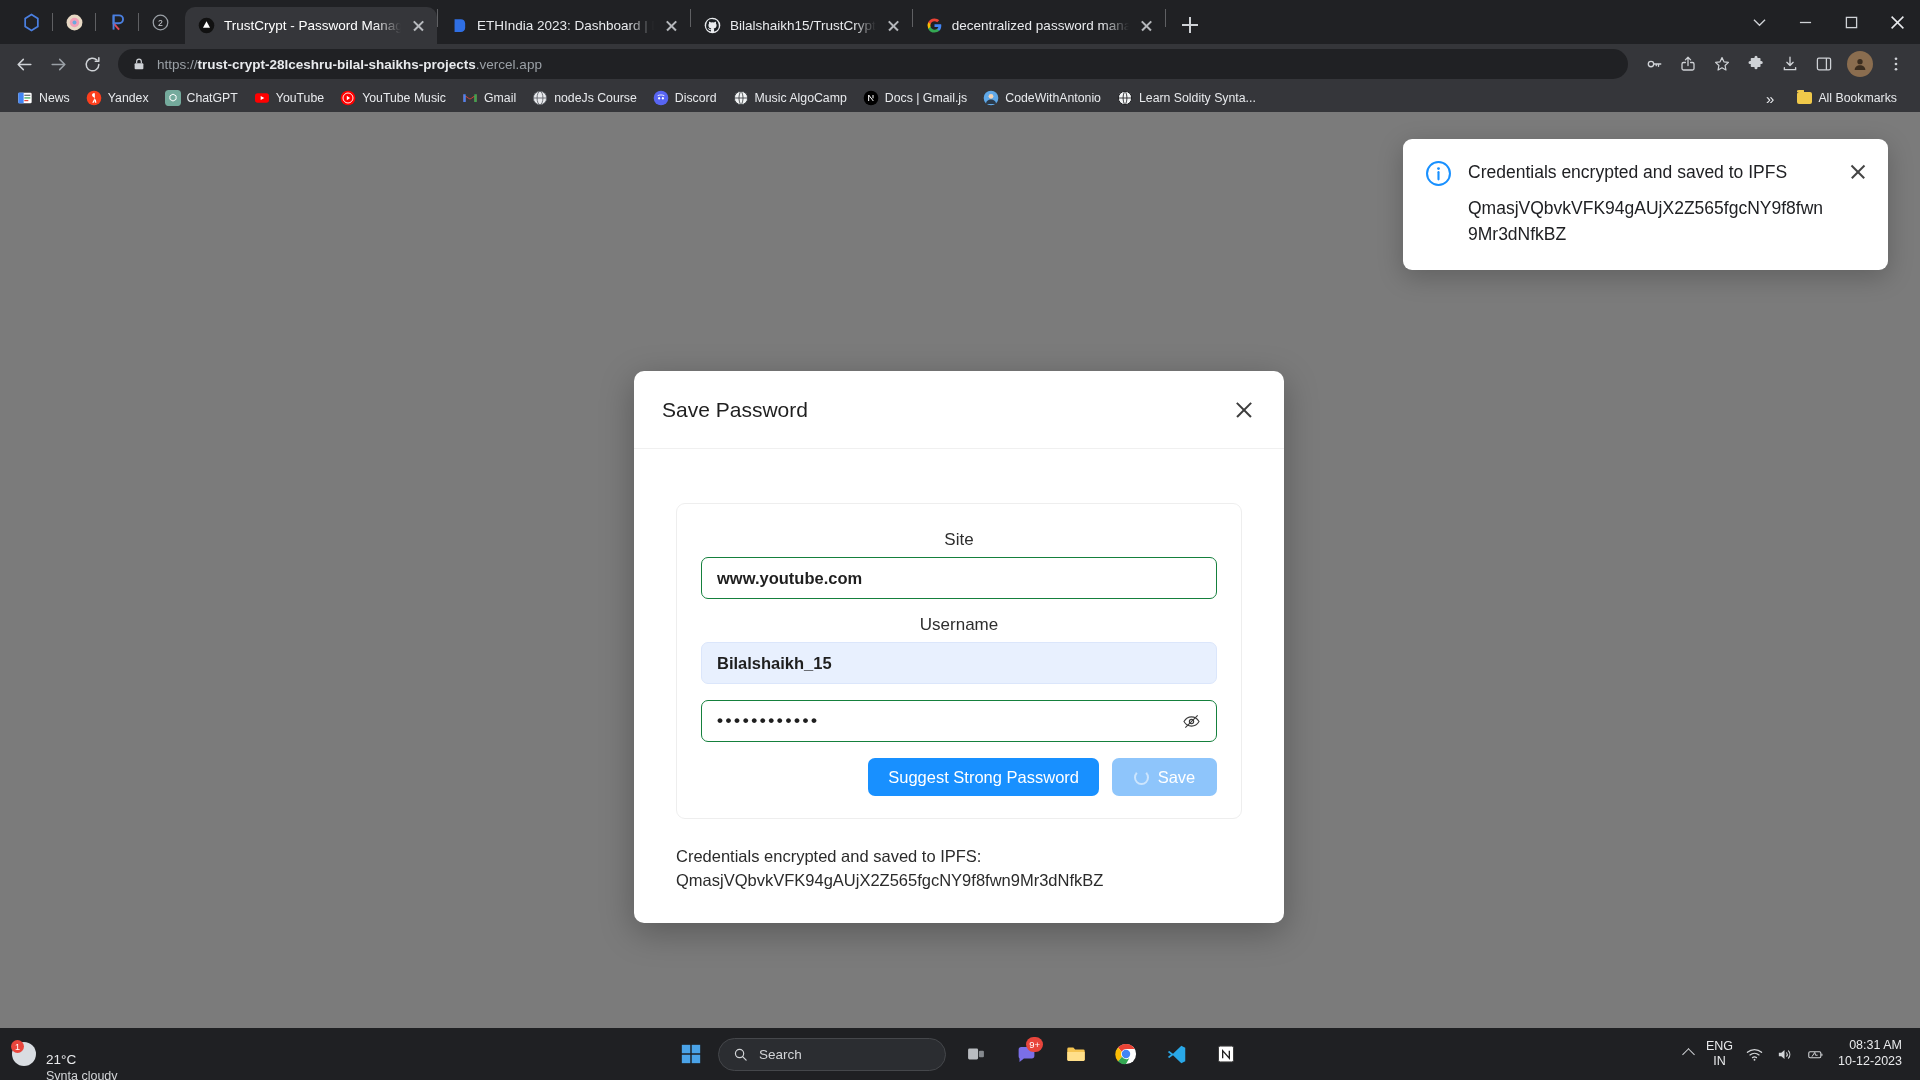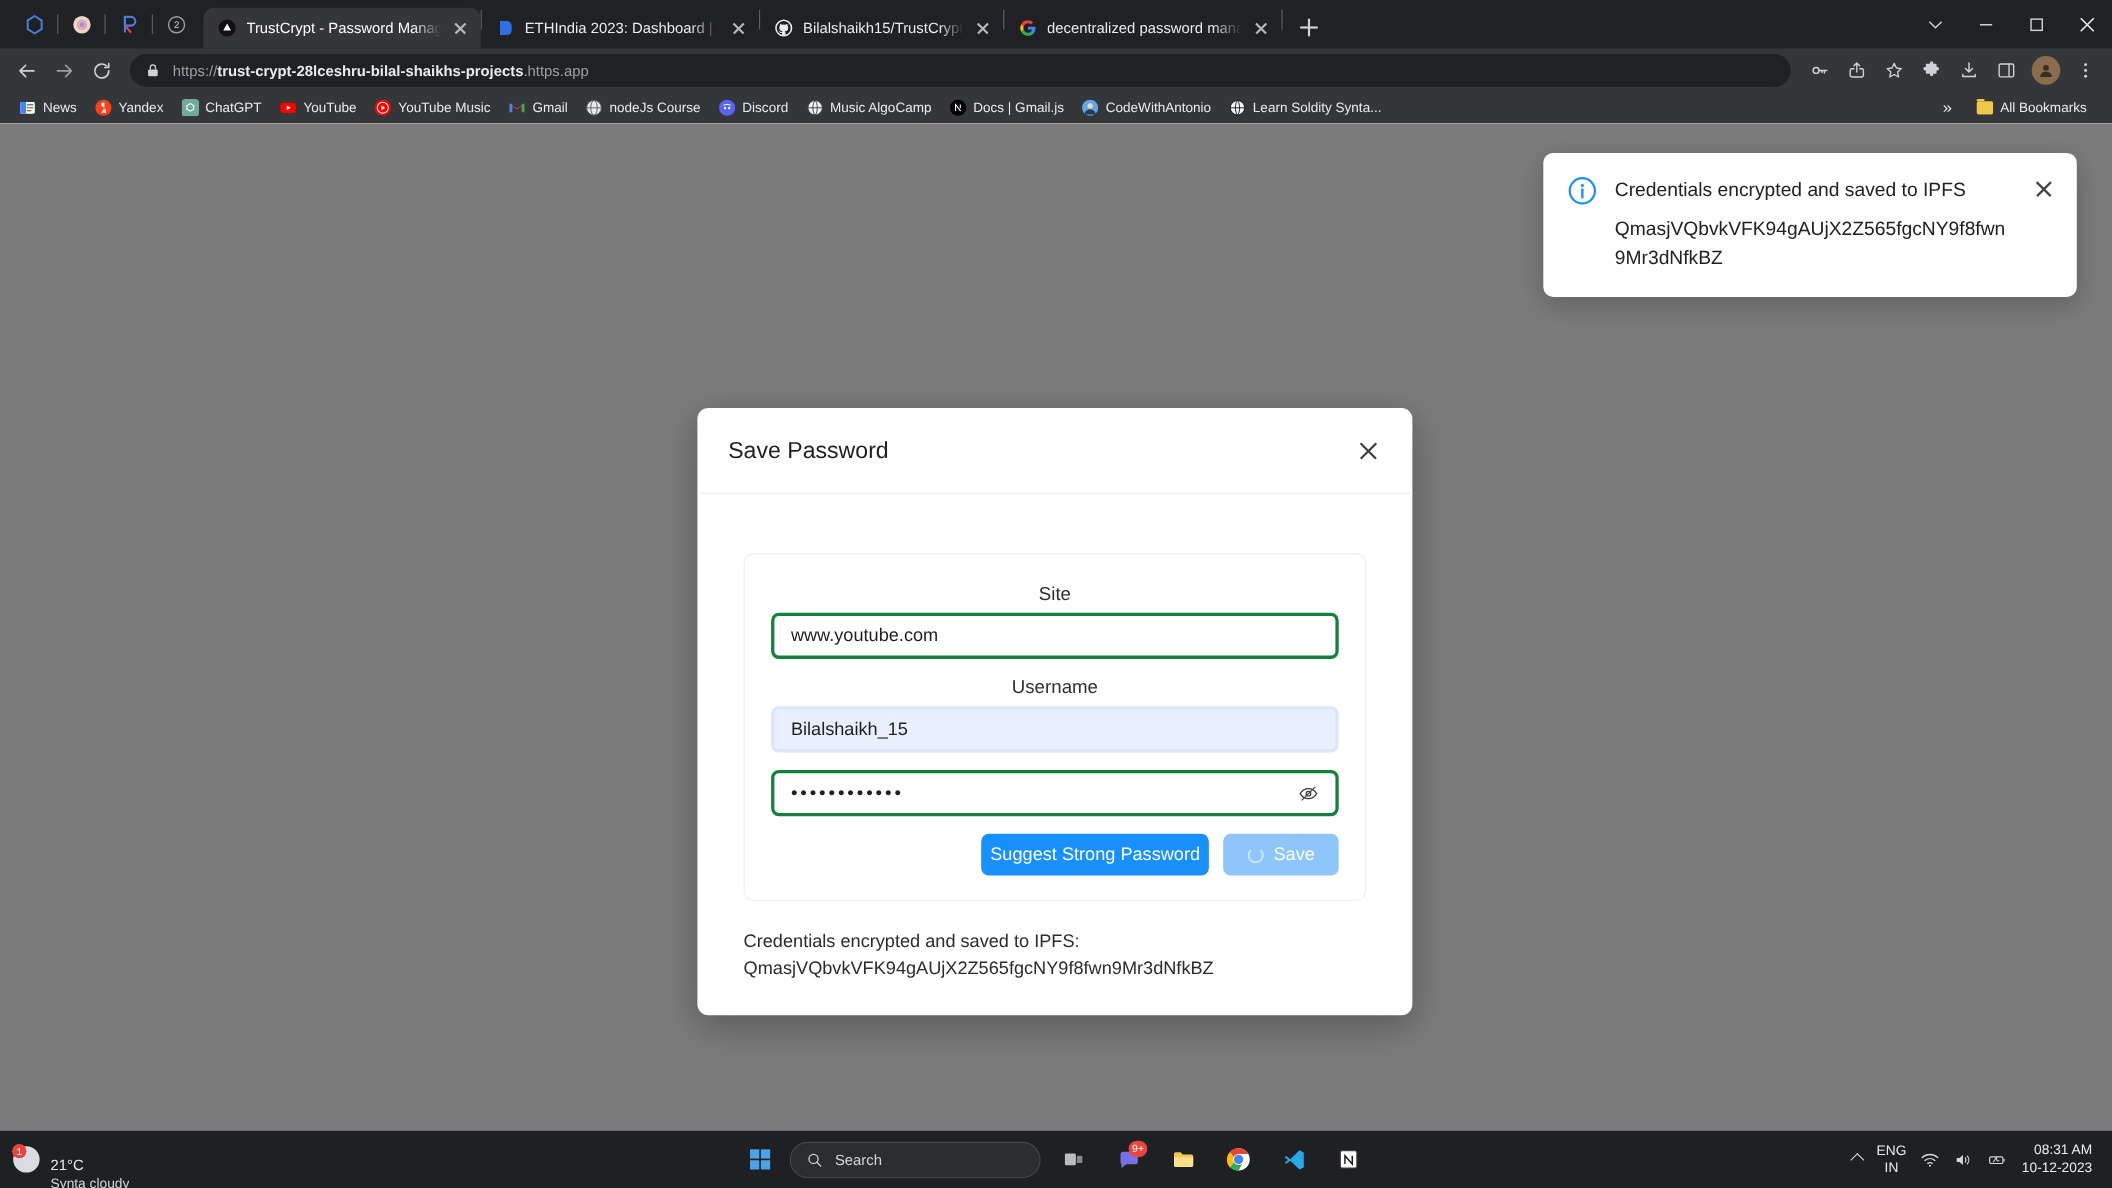--- a/index.html
+++ b/index.html
@@ -112,30 +112,30 @@
   }
   .modal-head { height:78px; display:flex; align-items:center; padding:0 28px; border-bottom:1px solid #f0f0f0;}
   .modal-title { font-size:21px; color:#1f1f1f; }
   .modal-x { margin-left:auto; width:24px;height:24px;position:relative;}
   .modal-x::before,.modal-x::after{content:'';position:absolute;left:2px;top:11px;width:20px;height:1.7px;background:#3c3c3c;}
   .modal-x::before{transform:rotate(45deg);} .modal-x::after{transform:rotate(-45deg);}
   .modal-body { padding: 54px 42px 30px; }
   .form-card { border:1px solid #eee; border-radius:9px; padding: 26px 24px 22px; }
   .f-label { text-align:center; font-size:17px; color:#2e2e2e; margin-bottom:7px;}
   .f-input {
-    width:100%; height:42px; border:3px solid #15803d; border-radius:7px;
+    width:100%; height:42px; border:1px solid #15803d; border-radius:7px;
     display:flex; align-items:center; padding: 0 15px;
-    font-size:16.5px; color:#1f1f1f; background:#fff; margin-bottom:16px;
+    font-size:16.5px; color:#1f1f1f; background:#fff; margin-bottom:16px;font-weight:bold;
   }
   .f-input.autofill { background:#e8f0fe; border-color:#dbe6fb; }
   .f-input.pw { justify-content:space-between; }
   .dots { letter-spacing:2.6px; font-size:17px; color:#1f1f1f; }
   .btn-row { display:flex; justify-content:flex-end; gap:13px; margin-top:4px;}
   .btn { height:38px; border-radius:7px; display:flex;align-items:center;justify-content:center;
-         font-size:16.5px; padding: 0 8px; color:#fff;}
+         font-size:16.5px; padding: 0 20px; color:#fff;}
   .btn-suggest { background:#1890ff; }
   .btn-save { background:#8ec5fb; gap:9px; min-width:105px;}
   .spinner { width:15px;height:15px;border:2px solid rgba(255,255,255,.55); border-top-color:transparent; border-radius:50%;}
   .modal-note { margin-top:26px; font-size:16.5px; color:#2b2b2b; line-height:1.45;}
 
   
   .toast {
     position:absolute; right:32px; top:27px; width:485px;
     background:#fff; border-radius:9px; box-shadow:0 7px 26px rgba(0,0,0,.22);
     display:flex; gap:16px; padding: 21px 20px 23px 22px;
@@ -300,21 +300,21 @@
         </svg>
     </div>
 
     <div class="omnibox">
       <span>
         <svg width="14" height="14" viewBox="0 0 24 24">
             <rect x="4.5" y="10.5" width="15" height="10.5" rx="1.8" fill="#cfd2d6"></rect>
             <path d="M8 10.5V7.5a4 4 0 018 0v3" stroke="#cfd2d6" stroke-width="2" fill="none"></path>
           </svg>
       </span>
-      <span class="urltext"><span>https://</span><b>trust-crypt-28lceshru-bilal-shaikhs-projects</b><span>.https.app</span></span>
+      <span class="urltext"><span>https://</span><b>trust-crypt-28lceshru-bilal-shaikhs-projects</b><span>.vercel.app</span></span>
     </div>
 
     <div class="tb-right">
       <div class="tbtn">
         <svg width="18" height="18" viewBox="0 0 24 24">
             <circle cx="8" cy="12" r="3.6" stroke="#cfd2d6" stroke-width="1.8" fill="none"></circle>
             <path d="M11.6 12H21m-3 0v3m-3-3v2.2" stroke="#cfd2d6" stroke-width="1.8" fill="none" stroke-linecap="round"></path>
           </svg>
       </div>
       <div class="tbtn">

